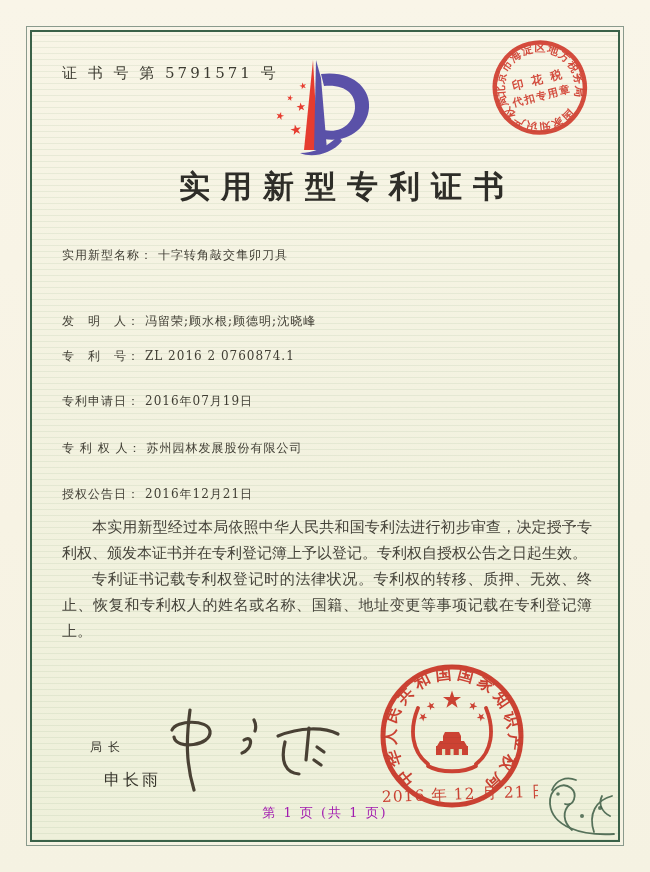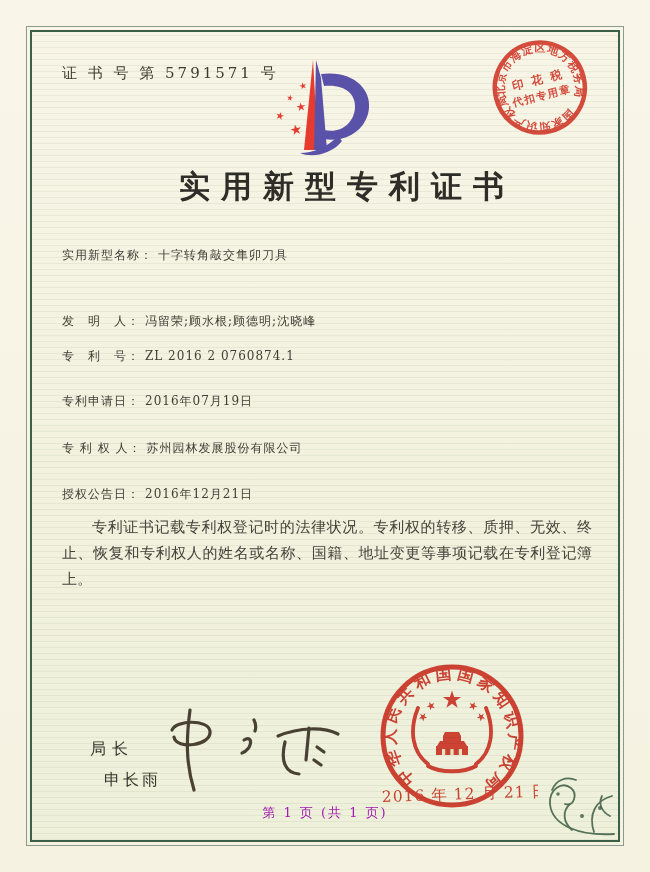--- a/index.html
+++ b/index.html
@@ -21,21 +21,21 @@
   .logo{position:absolute;left:250px;top:50px;width:160px;height:114px;}
   .stamp-top{position:absolute;left:482px;top:26px;width:120px;height:124px;
     transform:rotate(-14deg);opacity:.88;mix-blend-mode:multiply;}
   .title{position:absolute;left:0;right:0;top:166px;text-align:center;
     font-size:31px;font-weight:700;letter-spacing:11px;color:#2e2d28;padding-left:44px;}
   .field{position:absolute;left:62px;font-size:12px;color:#403e34;letter-spacing:1px;white-space:nowrap;}
   .field .fvalue{margin-left:5px;}
   .paras{position:absolute;left:62px;top:514px;width:530px;font-size:15px;line-height:26px;
     text-align:justify;color:#45433a;}
   .paras p{margin:0;text-indent:2em;}
-  .sig-role{position:absolute;left:90px;top:739px;font-size:16px;letter-spacing:6px;color:#37352c;}
+  .sig-role{position:absolute;left:90px;top:739px;font-size:12px;letter-spacing:6px;color:#37352c;}
   .sig-name{position:absolute;left:104px;top:770px;font-size:16px;letter-spacing:3px;color:#37352c;}
   .signature{position:absolute;left:158px;top:700px;width:195px;height:100px;}
   .seal{position:absolute;left:366px;top:650px;width:172px;height:172px;
     opacity:.92;mix-blend-mode:multiply;}
   .ornament{position:absolute;left:522px;top:732px;width:96px;height:106px;}
   .footer{position:absolute;left:0;right:0;top:804px;text-align:center;
     font-size:13px;letter-spacing:2px;color:#a21caf;}
 </style>
 </head>
 <body>
@@ -87,20 +87,21 @@
   <span class="flabel">专利申请日：</span><span class="fvalue">2016年07月19日</span>
 </div>
 <div class="field" style="top:440px">
   <span class="flabel">专 利 权 人：</span><span class="fvalue">苏州园林发展股份有限公司</span>
 </div>
 <div class="field" style="top:486px">
   <span class="flabel">授权公告日：</span><span class="fvalue">2016年12月21日</span>
 </div>
 
 <div class="paras">
+  <p>本实用新型经过本局依照中华人民共和国专利法进行初步审查，决定授予专利权、颁发本证书并在专利登记簿上予以登记。专利权自授权公告之日起生效。</p>
   <p>专利证书记载专利权登记时的法律状况。专利权的转移、质押、无效、终止、恢复和专利权人的姓名或名称、国籍、地址变更等事项记载在专利登记簿上。</p>
 </div>
 
 <div class="sig-role">局长</div>
 <div class="sig-name">申长雨</div>
 
 <svg class="signature" viewBox="0 0 195 100" aria-hidden="true">
   <g fill="none" stroke="#33291e" stroke-width="3.2" stroke-linecap="round" opacity=".88">
     <path d="M32,10 C28,40 28,64 36,90"></path>
     <path d="M14,30 C18,20 50,19 52,31 C54,46 18,50 16,37"></path>

